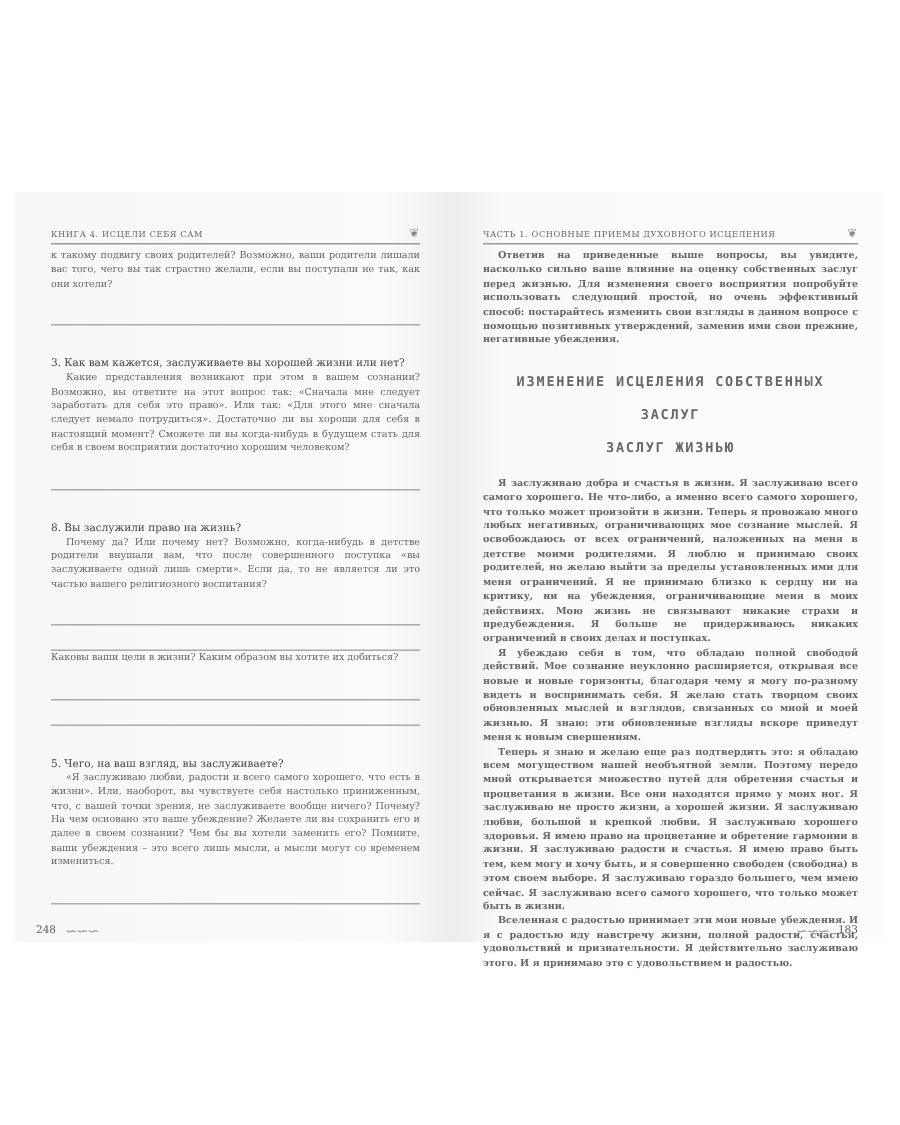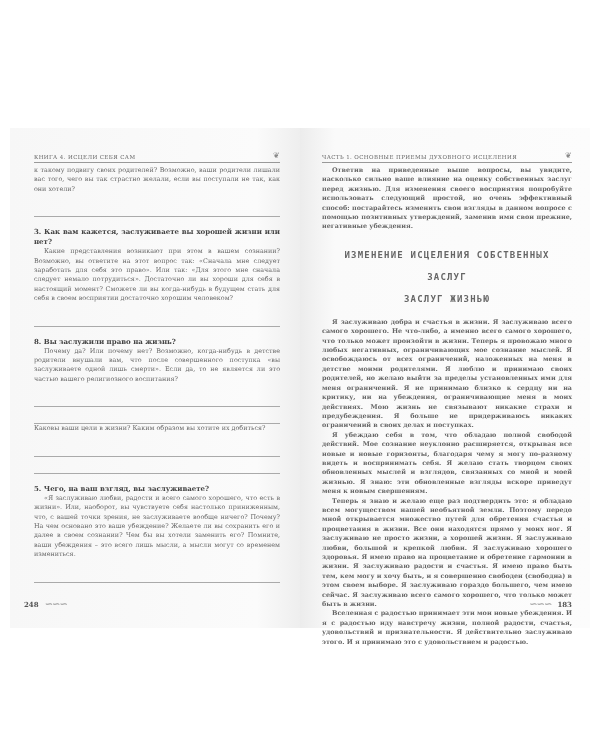--- a/index.html
+++ b/index.html
@@ -27,31 +27,31 @@
   .ornament { font-size:8px; color:#888; }
 
   .body-text {
     position:absolute; font-size:6.4px; line-height:9.4px; color:#666; text-align:justify;
   }
   .left .body-text { left:24px; width:246px; top:38px; }
   .right .body-text { left:22px; width:250px; top:38px;font-weight:bold; }
 
   p { margin:0; text-indent:10px; }
   p.noindent { text-indent:0; }
-  .q-title { font-weight:bold; font-size:7px; color:#444; margin-top:10px; line-height:10px; }
+  .q-title { font-weight:normal; font-size:7px; color:#444; margin-top:20px; line-height:10px; }
   .answer-line { border-bottom:1px solid #aaa; height:22px; }
   .answer-line.short { height:16px; }
 
   .section-title {
     text-align:center; font-family:"DejaVu Sans Mono","Liberation Mono",monospace;
     font-size:9px; letter-spacing:1.2px; color:#666; line-height:22px; margin:12px 0 8px 0;
   }
 
   .folio {
-    position:absolute; top:470px; font-size:7px; color:#555; display:flex; align-items:flex-end; gap:6px;font-weight:bold;
+    position:absolute; top:488px; font-size:7px; color:#555; display:flex; align-items:flex-start; gap:6px;
   }
   .left .folio { left:14px; }
   .right .folio { right:18px; }
   .flourish { font-size:10px; color:#999; letter-spacing:-1px; }
 </style>
 </head>
 <body>
 
 <div class="spread">
 

